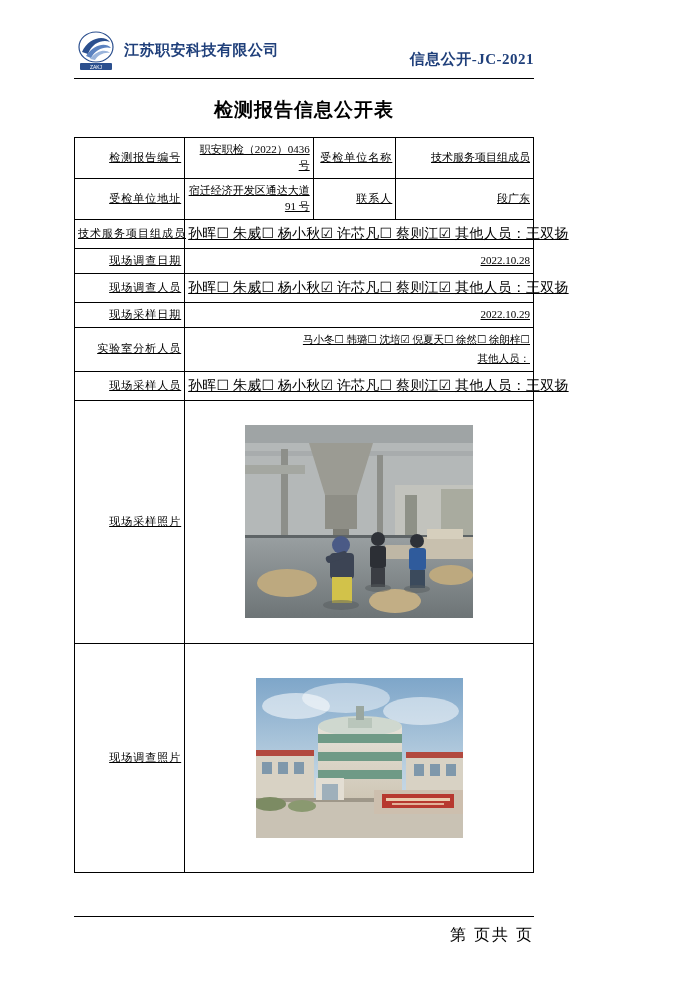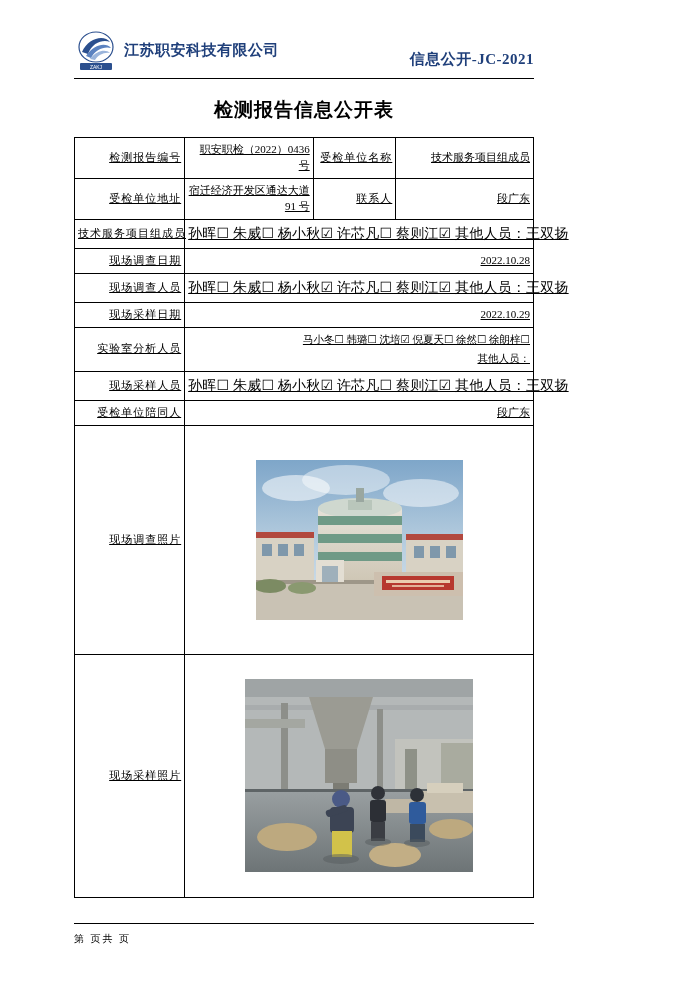--- a/index.html
+++ b/index.html
@@ -124,22 +124,22 @@
     letter-spacing: 0.3px;
   }
   
   .doc-footer {
     position: absolute;
     left: 58px;
     right: 58px;
     bottom: 44px;
     border-top: 1.5px solid #000;
     padding-top: 8px;
-    text-align: left;
-    font-size: 10px;
+    text-align: right;
+    font-size: 16px;
     letter-spacing: 2px;
   }
 </style>
 </head>
 <body>
 
 <div class="page">
 
   <div class="doc-header">
     <div class="brand">
@@ -201,22 +201,77 @@
         <td class="analysis-cell" colspan="3">
           <div>马小冬☐  韩璐☐    沈培☑   倪夏天☐  徐然☐  徐朗梓☐</div>
           <div class="line2">其他人员：</div>
         </td>
       </tr>
       <tr>
         <td class="lbl">现场采样人员</td>
         <td class="members" colspan="3">孙晖☐  朱威☐  杨小秋☑    许芯凡☐  蔡则江☑  其他人员：王双扬</td>
       </tr>
       <tr>
-        <td class="lbl">受检单位陪同人</td>
-        <td colspan="3">段广东</td>
+        <td class="lbl">现场采样照片</td>
+        <td class="photo-cell tall" colspan="3">
+          <div class="photo-box p2">
+            <svg width="228" height="193" viewBox="0 0 228 193">
+              <defs>
+                <linearGradient id="fl" x1="0" y1="0" x2="0" y2="1">
+                  <stop offset="0%" stop-color="#9aa0a2"></stop>
+                  <stop offset="100%" stop-color="#6d7476"></stop>
+                </linearGradient>
+              </defs>
+
+              <rect x="0" y="0" width="228" height="110" fill="#b4b8b8"></rect>
+              <rect x="0" y="0" width="228" height="18" fill="#9fa4a5"></rect>
+              <rect x="0" y="26" width="228" height="5" fill="#a8acad"></rect>
+
+              <rect x="150" y="60" width="78" height="52" fill="#c2c3bd"></rect>
+              <rect x="196" y="64" width="32" height="48" fill="#a9ab9f"></rect>
+              <rect x="160" y="70" width="12" height="40" fill="#8e9187"></rect>
+
+              <path d="M64 18 L128 18 L112 70 L80 70 Z" fill="#9b9b93"></path>
+              <rect x="80" y="70" width="32" height="34" fill="#8e8e86"></rect>
+              <rect x="88" y="104" width="16" height="18" fill="#7c7c74"></rect>
+              <rect x="36" y="24" width="7" height="96" fill="#8d8f8a"></rect>
+              <rect x="132" y="30" width="6" height="86" fill="#8d8f8a"></rect>
+
+              <rect x="0" y="40" width="60" height="9" fill="#a4a7a1"></rect>
+
+              <rect x="0" y="110" width="228" height="83" fill="url(#fl)"></rect>
+              <rect x="0" y="110" width="228" height="3" fill="#5e6466"></rect>
+
+              <rect x="170" y="112" width="58" height="22" fill="#c8c0ae"></rect>
+              <rect x="182" y="104" width="36" height="10" fill="#d6cfbd"></rect>
+              <rect x="140" y="120" width="30" height="14" fill="#bfb7a5"></rect>
+
+              <ellipse cx="42" cy="158" rx="30" ry="14" fill="#bda97f"></ellipse>
+              <ellipse cx="150" cy="176" rx="26" ry="12" fill="#c2ae85"></ellipse>
+              <ellipse cx="206" cy="150" rx="22" ry="10" fill="#bda97f"></ellipse>
+
+              <circle cx="96" cy="120" r="9" fill="#4a5a86"></circle>
+              <rect x="85" y="128" width="24" height="26" rx="4" fill="#3c4454"></rect>
+              <rect x="87" y="152" width="20" height="26" fill="#d2c24a"></rect>
+              <rect x="80" y="132" width="22" height="7" rx="3" fill="#3c4454" transform="rotate(-18 80 132)"></rect>
+
+              <circle cx="133" cy="114" r="7" fill="#2f3238"></circle>
+              <rect x="125" y="121" width="16" height="22" rx="3" fill="#2c2f35"></rect>
+              <rect x="126" y="143" width="14" height="19" fill="#3a3d43"></rect>
+
+              <circle cx="172" cy="116" r="7" fill="#2d3138"></circle>
+              <rect x="164" y="123" width="17" height="22" rx="3" fill="#2f5b9c"></rect>
+              <rect x="165" y="145" width="15" height="18" fill="#3b4a5c"></rect>
+
+              <ellipse cx="96" cy="180" rx="18" ry="5" fill="#565c5e" opacity="0.5"></ellipse>
+              <ellipse cx="133" cy="163" rx="13" ry="4" fill="#565c5e" opacity="0.5"></ellipse>
+              <ellipse cx="172" cy="164" rx="13" ry="4" fill="#565c5e" opacity="0.5"></ellipse>
+            </svg>
+          </div>
+        </td>
       </tr>
       <tr>
         <td class="lbl">现场调查照片</td>
         <td class="photo-cell" colspan="3">
           <div class="photo-box p1">
             <svg width="207" height="160" viewBox="0 0 207 160">
               <defs>
                 <linearGradient id="sky1" x1="0" y1="0" x2="0" y2="1">
                   <stop offset="0%" stop-color="#7ea6c9"></stop>
                   <stop offset="55%" stop-color="#b9cfe0"></stop>
@@ -263,79 +318,20 @@
 
               <rect x="60" y="100" width="28" height="22" fill="#e3ded3"></rect>
               <rect x="66" y="106" width="16" height="16" fill="#9fb0bb"></rect>
 
               <ellipse cx="14" cy="126" rx="16" ry="7" fill="#7c8b63"></ellipse>
               <ellipse cx="46" cy="128" rx="14" ry="6" fill="#8a9970"></ellipse>
             </svg>
           </div>
         </td>
       </tr>
-      <tr>
-        <td class="lbl">现场采样照片</td>
-        <td class="photo-cell tall" colspan="3">
-          <div class="photo-box p2">
-            <svg width="228" height="193" viewBox="0 0 228 193">
-              <defs>
-                <linearGradient id="fl" x1="0" y1="0" x2="0" y2="1">
-                  <stop offset="0%" stop-color="#9aa0a2"></stop>
-                  <stop offset="100%" stop-color="#6d7476"></stop>
-                </linearGradient>
-              </defs>
-
-              <rect x="0" y="0" width="228" height="110" fill="#b4b8b8"></rect>
-              <rect x="0" y="0" width="228" height="18" fill="#9fa4a5"></rect>
-              <rect x="0" y="26" width="228" height="5" fill="#a8acad"></rect>
-
-              <rect x="150" y="60" width="78" height="52" fill="#c2c3bd"></rect>
-              <rect x="196" y="64" width="32" height="48" fill="#a9ab9f"></rect>
-              <rect x="160" y="70" width="12" height="40" fill="#8e9187"></rect>
-
-              <path d="M64 18 L128 18 L112 70 L80 70 Z" fill="#9b9b93"></path>
-              <rect x="80" y="70" width="32" height="34" fill="#8e8e86"></rect>
-              <rect x="88" y="104" width="16" height="18" fill="#7c7c74"></rect>
-              <rect x="36" y="24" width="7" height="96" fill="#8d8f8a"></rect>
-              <rect x="132" y="30" width="6" height="86" fill="#8d8f8a"></rect>
-
-              <rect x="0" y="40" width="60" height="9" fill="#a4a7a1"></rect>
-
-              <rect x="0" y="110" width="228" height="83" fill="url(#fl)"></rect>
-              <rect x="0" y="110" width="228" height="3" fill="#5e6466"></rect>
-
-              <rect x="170" y="112" width="58" height="22" fill="#c8c0ae"></rect>
-              <rect x="182" y="104" width="36" height="10" fill="#d6cfbd"></rect>
-              <rect x="140" y="120" width="30" height="14" fill="#bfb7a5"></rect>
-
-              <ellipse cx="42" cy="158" rx="30" ry="14" fill="#bda97f"></ellipse>
-              <ellipse cx="150" cy="176" rx="26" ry="12" fill="#c2ae85"></ellipse>
-              <ellipse cx="206" cy="150" rx="22" ry="10" fill="#bda97f"></ellipse>
-
-              <circle cx="96" cy="120" r="9" fill="#4a5a86"></circle>
-              <rect x="85" y="128" width="24" height="26" rx="4" fill="#3c4454"></rect>
-              <rect x="87" y="152" width="20" height="26" fill="#d2c24a"></rect>
-              <rect x="80" y="132" width="22" height="7" rx="3" fill="#3c4454" transform="rotate(-18 80 132)"></rect>
-
-              <circle cx="133" cy="114" r="7" fill="#2f3238"></circle>
-              <rect x="125" y="121" width="16" height="22" rx="3" fill="#2c2f35"></rect>
-              <rect x="126" y="143" width="14" height="19" fill="#3a3d43"></rect>
-
-              <circle cx="172" cy="116" r="7" fill="#2d3138"></circle>
-              <rect x="164" y="123" width="17" height="22" rx="3" fill="#2f5b9c"></rect>
-              <rect x="165" y="145" width="15" height="18" fill="#3b4a5c"></rect>
-
-              <ellipse cx="96" cy="180" rx="18" ry="5" fill="#565c5e" opacity="0.5"></ellipse>
-              <ellipse cx="133" cy="163" rx="13" ry="4" fill="#565c5e" opacity="0.5"></ellipse>
-              <ellipse cx="172" cy="164" rx="13" ry="4" fill="#565c5e" opacity="0.5"></ellipse>
-            </svg>
-          </div>
-        </td>
-      </tr>
     </tbody>
   </table>
 
 
   <div class="doc-footer">
     <span>第  页共    页</span>
   </div>
 
 </div>
 

